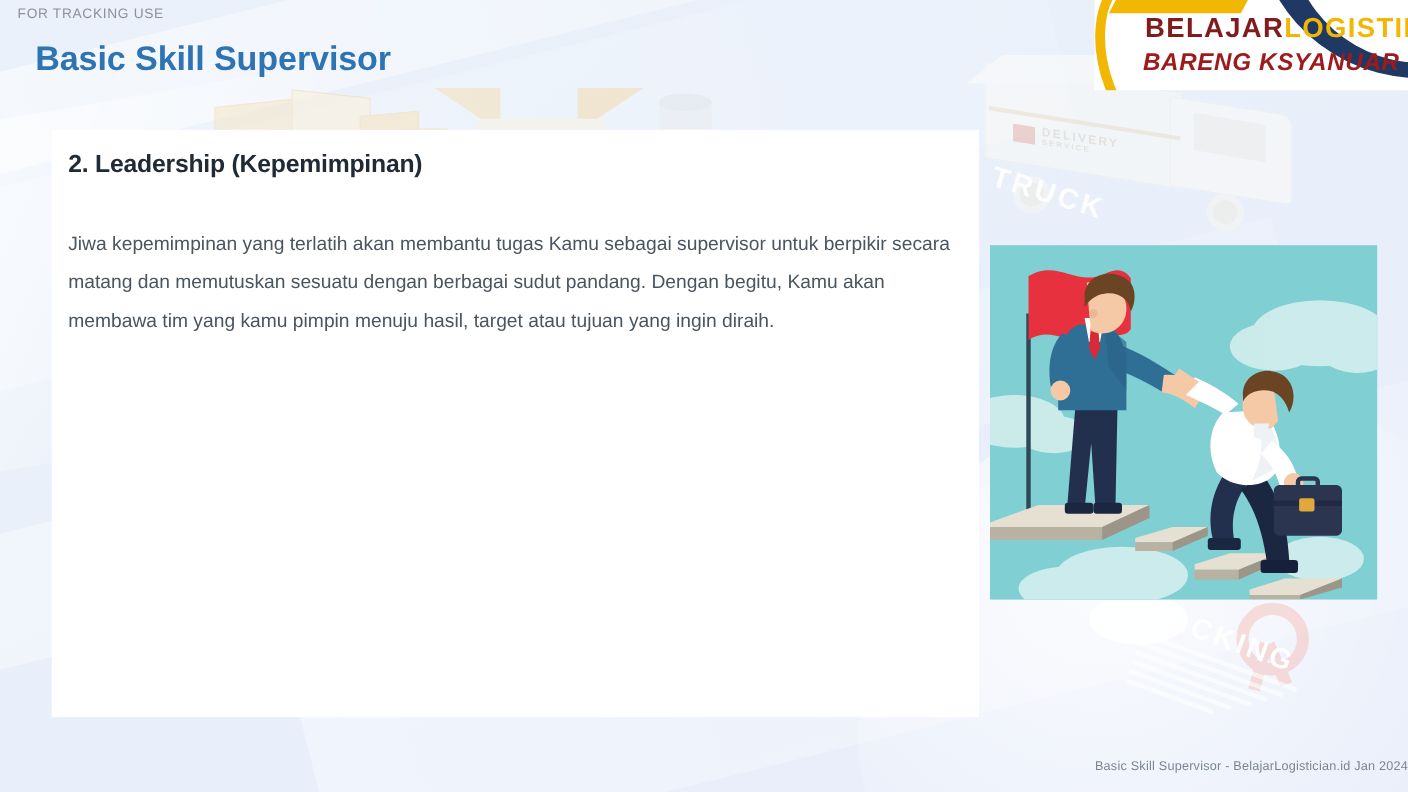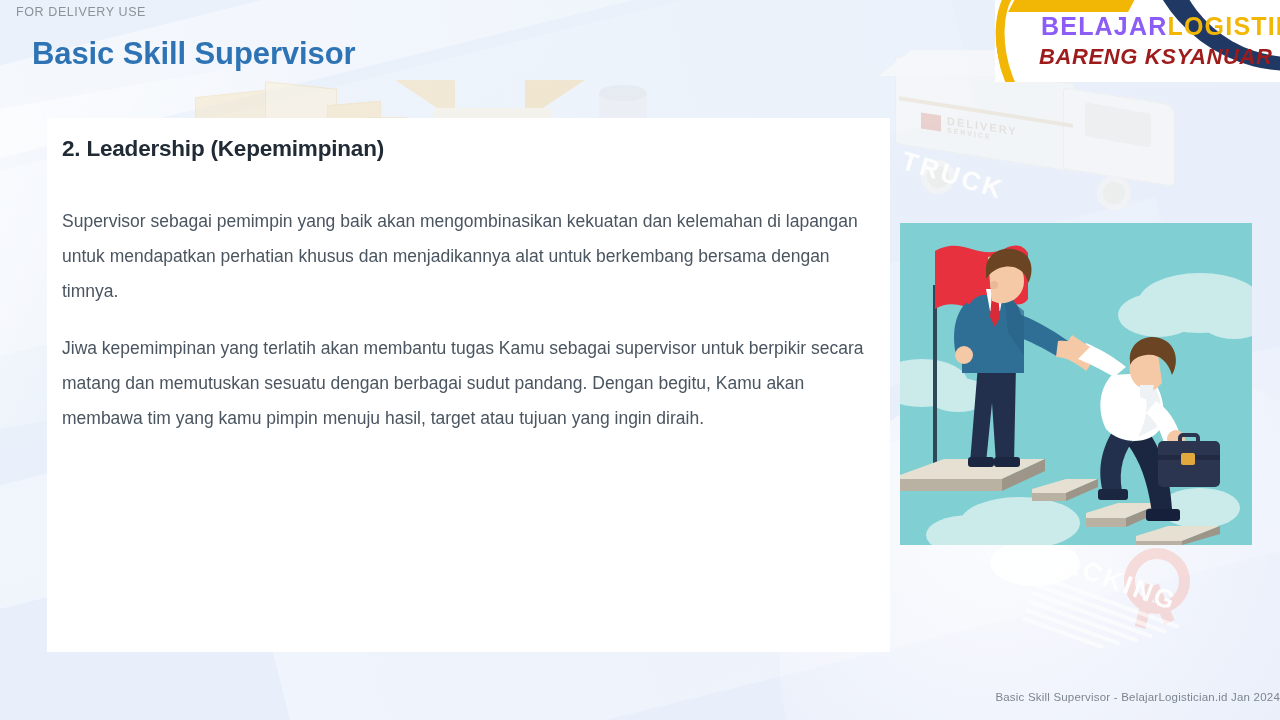--- a/index.html
+++ b/index.html
@@ -241,21 +241,21 @@
     transform: skewX(-28deg);
   }
   .logo-line1 {
     position: absolute;
     left: 46px; top: 12px;
     font-size: 25px;
     font-weight: bold;
     letter-spacing: 1.2px;
     white-space: nowrap;
   }
-  .logo-line1 .belajar { color: #8b5cf6; text-align: center; }
+  .logo-line1 .belajar { color: #7f1d1d; text-align: center; }
   .logo-line1 .logistik { color: #f2b705; }
   .logo-line2 {
     position: absolute;
     left: 44px; top: 44px;
     font-size: 22px;
     font-weight: bold;
     font-style: italic;
     letter-spacing: .6px;
     color: #9e1b1b;
     white-space: nowrap;
@@ -370,38 +370,37 @@
     <div class="bg-tracking-lines">
       <i style="width:150px"></i>
         <i style="width:140px"></i>
         <i style="width:128px"></i>
       <i style="width:116px"></i>
         <i style="width:100px"></i>
         <i style="width:86px"></i>
     </div>
   </div>
 
-  <div class="internal-use">FOR DELIVERY  USE</div>
+  <div class="internal-use">FOR TRACKING  USE</div>
   <div class="slide-title">Basic Skill Supervisor</div>
 
   <div class="logo">
     <div class="navy-swoosh"></div>
     <div class="navy-swoosh2"></div>
     <div class="yellow-arc"></div>
     <div class="yellow-wedge"></div>
     <div class="logo-line1">
       <span class="belajar">BELAJAR</span><span class="logistik">LOGISTIK</span>
     </div>
     <div class="logo-line2">BARENG KSYANUAR</div>
   </div>
 
   <div class="content-card">
     <div class="card-heading">2. Leadership (Kepemimpinan)</div>
     <div class="card-body">
-      <p>Supervisor sebagai pemimpin yang baik akan mengombinasikan kekuatan dan kelemahan di lapangan untuk mendapatkan perhatian khusus dan menjadikannya alat untuk berkembang bersama dengan timnya.</p>
       <p>Jiwa kepemimpinan yang terlatih akan membantu tugas Kamu sebagai supervisor untuk berpikir secara matang dan memutuskan sesuatu dengan berbagai sudut pandang. Dengan begitu, Kamu akan membawa tim yang kamu pimpin menuju hasil, target atau tujuan yang ingin diraih.</p>
     </div>
   </div>
 
   <div class="illustration">
     <svg width="352" height="322" viewBox="0 0 352 322">
       <rect x="0" y="0" width="352" height="322" fill="#7fcfd3"></rect>
 
       <g fill="#d9f0f0" opacity="0.85">
         <ellipse cx="300" cy="80" rx="62" ry="30"></ellipse>

